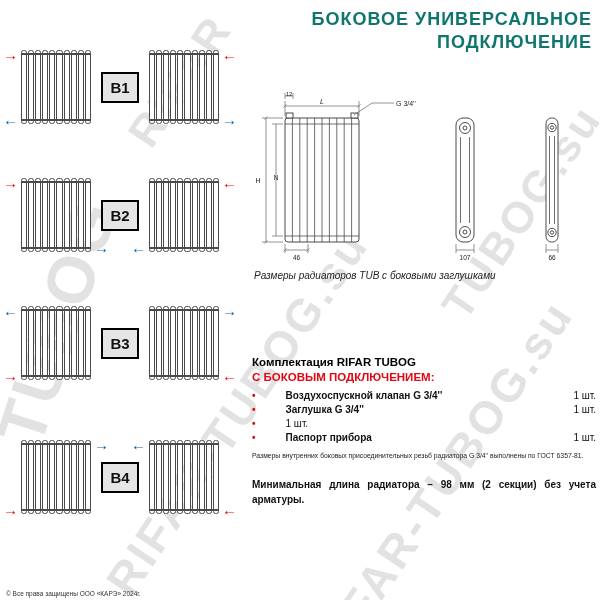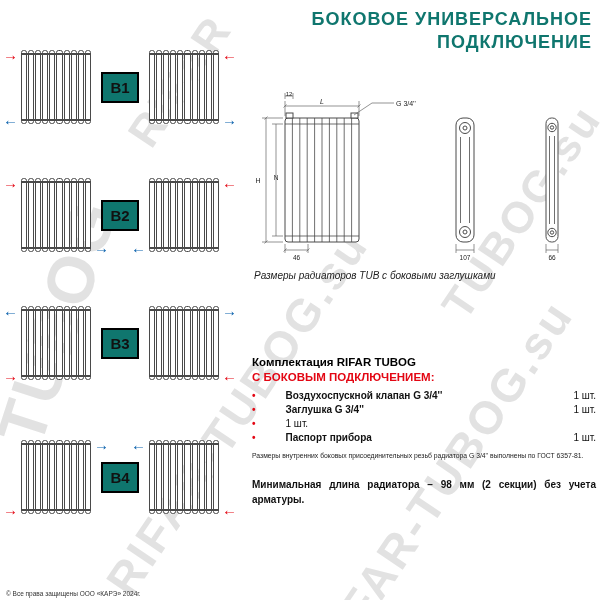--- a/index.html
+++ b/index.html
@@ -32,21 +32,21 @@
   .rad-section{flex:1;min-width:0;border:1px solid #4a4a4a;border-radius:2.5px;background:#fff;}
   .radiator::before,.radiator::after{content:"";position:absolute;left:2px;right:2px;height:2px;
       background:#4a4a4a;z-index:1;}
   .radiator::before{top:7px}
   .radiator::after{bottom:7px}
   .arrow{position:absolute;font-size:15px;font-weight:bold;line-height:1;z-index:2;}
   .arrow.left{left:-17px}
   .arrow.right{right:-17px}
   .arrow.top{top:1px}
   .arrow.bottom{bottom:1px}
-  .scheme-label{width:34px;height:27px;border:2px solid #000;background:#0f766e;display:flex;
+  .scheme-label{width:34px;height:27px;border:2px solid #000;background:#e5e5e5;display:flex;
       align-items:center;justify-content:center;font-weight:bold;font-size:15px;flex:0 0 auto;}
 
   
   .drawing{position:absolute;left:250px;top:90px;z-index:1;}
   .drawing text{font-family:"Liberation Sans",sans-serif;fill:#222;}
   .drawing-caption{position:absolute;left:254px;top:270px;z-index:1;font-size:10px;
       font-style:italic;color:#222;}
 
   
   .equipment{position:absolute;left:252px;top:356px;width:344px;z-index:1;}

